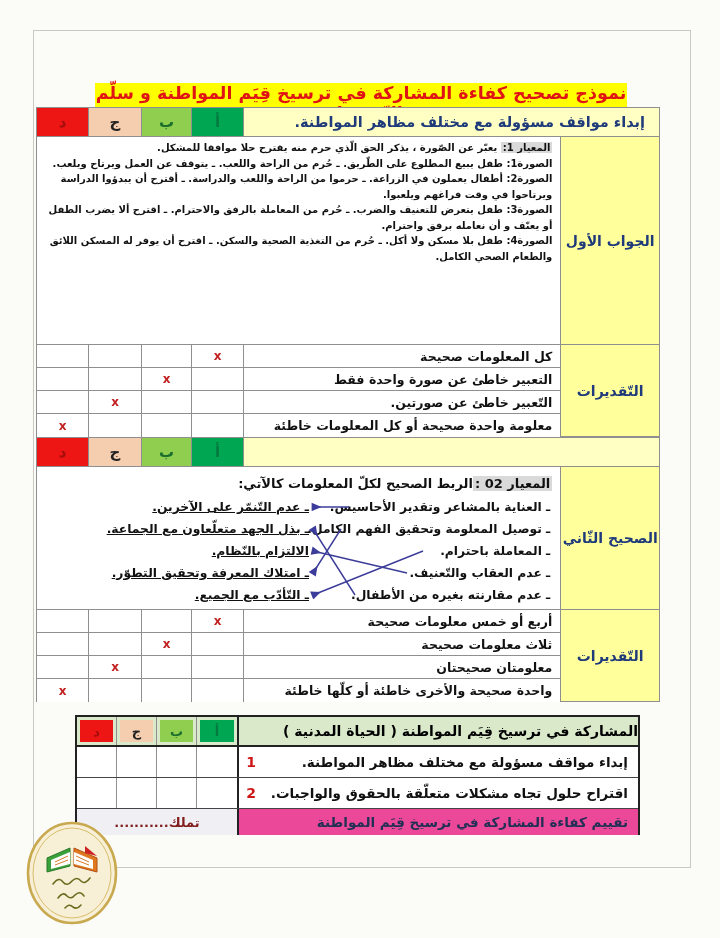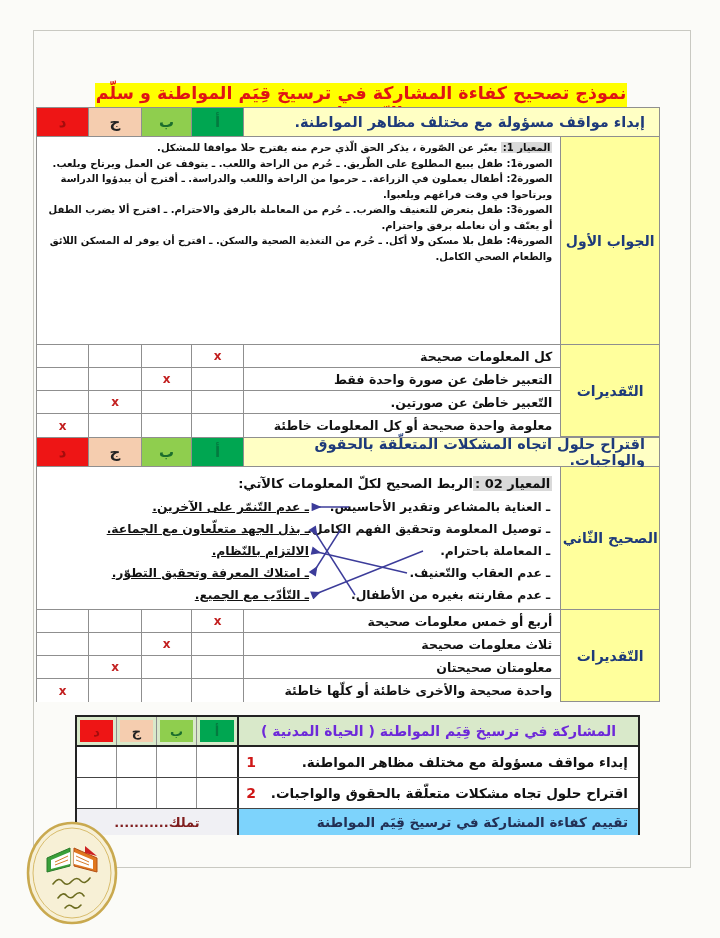--- a/index.html
+++ b/index.html
@@ -45,31 +45,31 @@
   .mcol-left { left:80px; width:186px;text-decoration:underline; }
   .mcol-right { right:2px; width:226px; }
   .match-svg { position:absolute; left:0; top:0; width:524px; height:110px; }
   .mline { stroke:#3c3c9a; stroke-width:1.4; }
 
   
   .summary { position:absolute; left:75px; top:715px; width:565px; height:120px; border:2px solid #222; background:#fff; }
   .s-hdr { display:flex; height:30px; border-bottom:2px solid #222; background:#d9e9ca; }
   .chip-cell { width:40px; border-right:1px solid #8f8f8f; padding:3px; }
   .chip { width:100%; height:100%; display:flex; align-items:center; justify-content:center; font-weight:bold; font-size:13px; }
-  .s-hdr-title { flex:1; border-right:none; border-left:2px solid #222; color:#6d28d9; font-weight:bold; font-size:14px;
-    display:flex; align-items:center; direction:rtl; padding-right:22px; }
+  .s-hdr-title { flex:1; border-right:none; border-left:2px solid #222; color:#000000; font-weight:bold; font-size:14px;
+    display:flex; align-items:center; direction:rtl; padding-right:0; }
   .s-row { display:flex; height:31px; border-bottom:1px solid #444; }
   .s-empty { width:40px; border-right:1px solid #8f8f8f; }
   .s-num { width:26px; border-left:2px solid #222; display:flex; align-items:center; justify-content:center;
     color:#cf1717; font-weight:bold; font-size:14px; }
   .s-text { flex:1; direction:rtl; display:flex; align-items:center; padding-right:10px; font-weight:bold; font-size:13.5px; color:#111; }
   .s-foot { display:flex; height:26px; }
   .s-foot-fill { width:160px; background:#f0f0f4; color:#7f1d1d; font-weight:bold; font-size:13px;
     display:flex; align-items:center; justify-content:center; direction:rtl; }
-  .s-foot-text { flex:1; border-left:2px solid #222; background:#7dd3fc; color:#223055; font-weight:bold; font-size:13.5px;
+  .s-foot-text { flex:1; border-left:2px solid #222; background:#ec4899; color:#223055; font-weight:bold; font-size:13.5px;
     display:flex; align-items:center; direction:rtl; padding-right:10px; }
 
   .stamp { position:absolute; left:25px; top:820px; width:94px; height:106px; }
 </style>
 </head>
 <body>
 
 <div class="page">
   <div class="frame"></div>
 
@@ -126,21 +126,20 @@
       </div>
     </div>
     <div class="sidebar">التّقديرات</div>
   </div>
 
   <div class="hdr-row" style="top:437px;">
     <div class="gcell gc-d">د</div>
     <div class="gcell gc-j">ج</div>
     <div class="gcell gc-b">ب</div>
     <div class="gcell gc-a">أ</div>
-    <div class="hdr-text">اقتراح حلول اتجاه المشكلات المتعلّقة بالحقوق والواجبات.</div>
   </div>
 
   <div class="block" style="top:467px; height:143px;">
     <div class="block-content">
       <div class="crit-line">
           <span class="crit-label">المعيار 02 :</span>
           <span> الربط الصحيح لكلّ المعلومات كالآتي:</span>
         </div>
       <div class="match-area" dir="ltr">
         <div class="mcol mcol-right">

